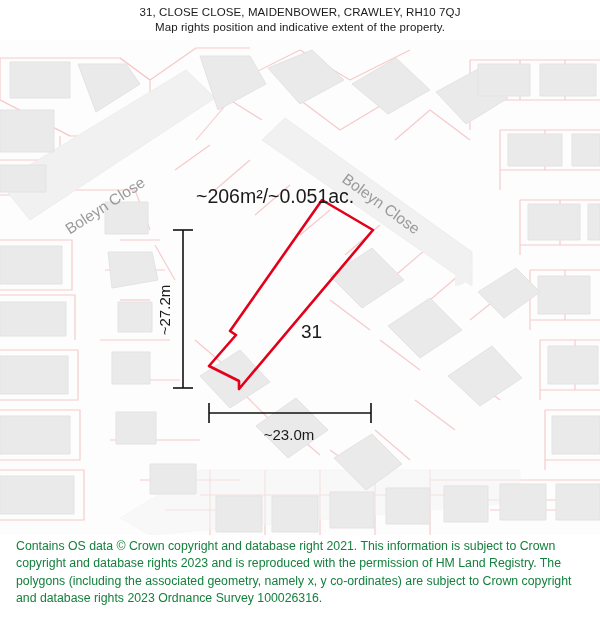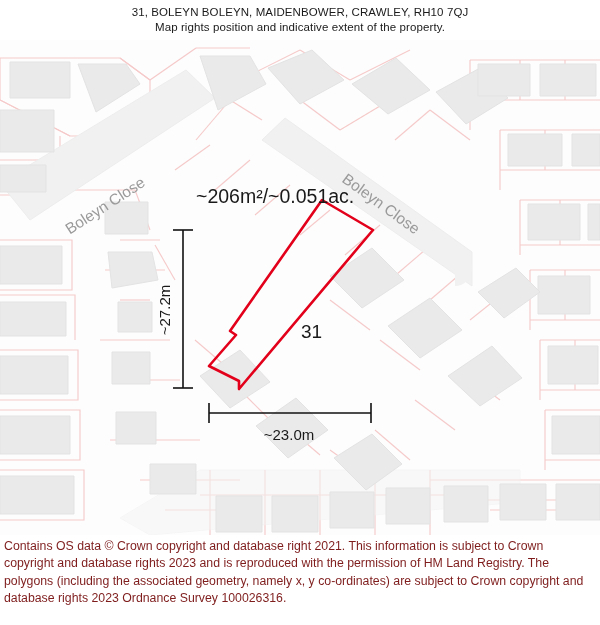--- a/index.html
+++ b/index.html
@@ -51,35 +51,35 @@
     background: #ffffff;
     overflow: hidden;
   }
   #map-svg { display: block; }
 
   
   #footer {
     position: absolute;
     top: 538px; left: 0;
     width: 600px;
-    padding: 0 4px;
+    padding: 0 16px;
     font-size: 12.3px;
     line-height: 17.4px;
-    color: #7f1d1d;
+    color: #15803d;
   }
 
   .lbl { font-family: "Liberation Sans", sans-serif; }
 </style>
 </head>
 <body>
 
 <div id="page">
 
   <div id="header">
-    <div class="line1">31, BOLEYN BOLEYN, MAIDENBOWER, CRAWLEY, RH10 7QJ</div>
+    <div class="line1">31, CLOSE CLOSE, MAIDENBOWER, CRAWLEY, RH10 7QJ</div>
     <div class="line2">Map rights position and indicative extent of the property.</div>
   </div>
 
   <div id="map-wrap">
     <svg id="map-svg" width="600" height="495" viewBox="0 0 600 495" xmlns="http://www.w3.org/2000/svg">
 
       <rect x="0" y="0" width="600" height="495" fill="#fdfdfd"></rect>
 
       <g stroke="#f6c9c9" stroke-width="1.1" fill="none">
 

